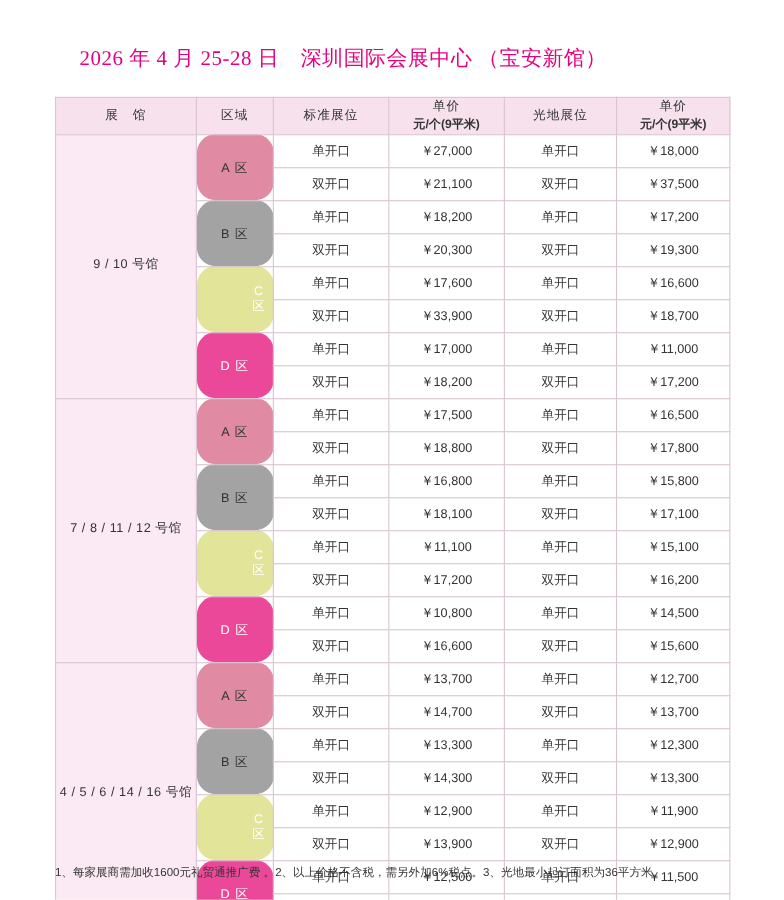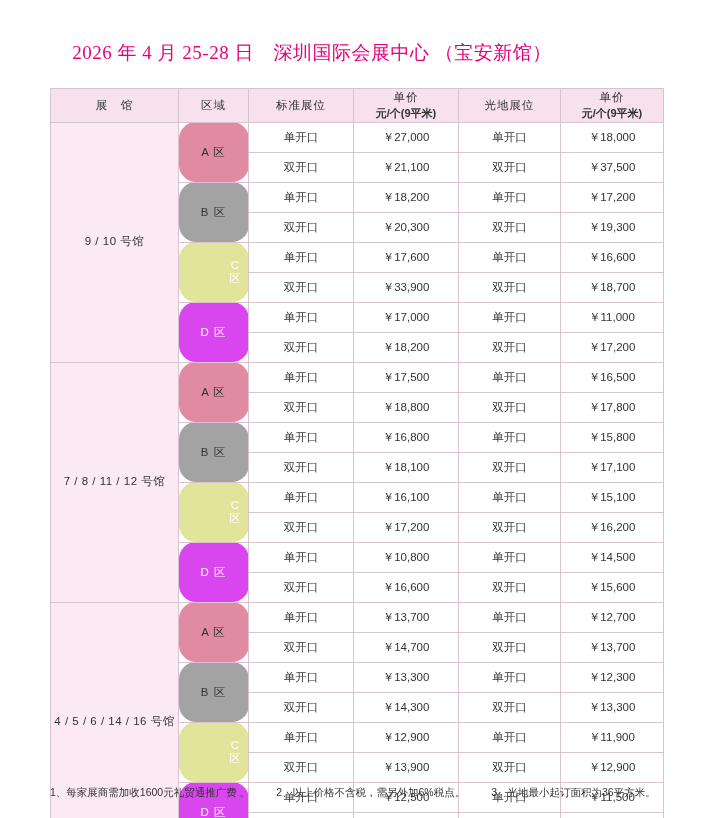--- a/index.html
+++ b/index.html
@@ -70,34 +70,33 @@
   td.zone {
     font-size: 12px;
     font-weight: bold;
     letter-spacing: 1px;
     color: #ffffff;
     border-radius: 17px;
   }
   td.zone.a { background: #e08ba3; }
   td.zone.b { background: #a3a3a3; }
   td.zone.c { background: #e2e49a; color:#5b5b3a;padding-left:44px; }
-  td.zone.d { background: #d946ef; }
+  td.zone.d { background: #ec4899; }
   td.zone.c, td.zone.d { color: #ffffff; }
   td.val { background: #ffffff; }
   .footer {
     position: absolute;
     left: 0;
     right: 0;
     bottom: 18px;
     padding: 0 50px;
     box-sizing: border-box;
     font-size: 10.5px;
     color: #333;
     display: flex;
-    gap: 26px;
     white-space: nowrap;
   }
   .footer span { display: inline-block; }
 </style>
 </head>
 <body>
 
 <div class="page">
 
   <div class="title">2026 年 4 月 25-28 日　深圳国际会展中心 （宝安新馆）</div>
@@ -205,21 +204,21 @@
           </tr>
           <tr>
             <td class="val">双开口</td>
             <td class="val">￥18,100</td>
             <td class="val">双开口</td>
             <td class="val">￥17,100</td>
           </tr>
           <tr>
             <td class="zone c" rowspan="2">C 区</td>
             <td class="val">单开口</td>
-            <td class="val">￥16,100</td>
+            <td class="val">￥11,100</td>
             <td class="val">单开口</td>
             <td class="val">￥15,100</td>
           </tr>
           <tr>
             <td class="val">双开口</td>
             <td class="val">￥17,200</td>
             <td class="val">双开口</td>
             <td class="val">￥16,200</td>
           </tr>
           <tr>

